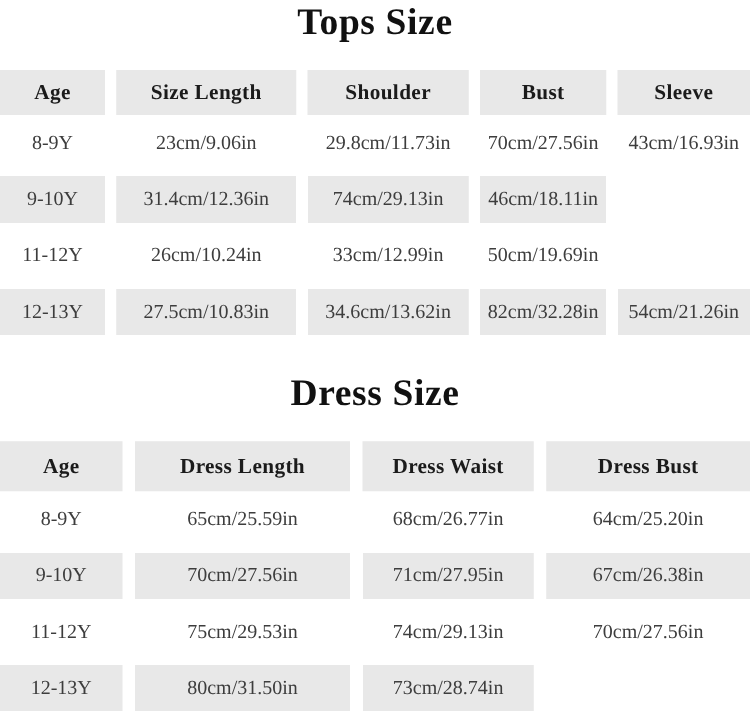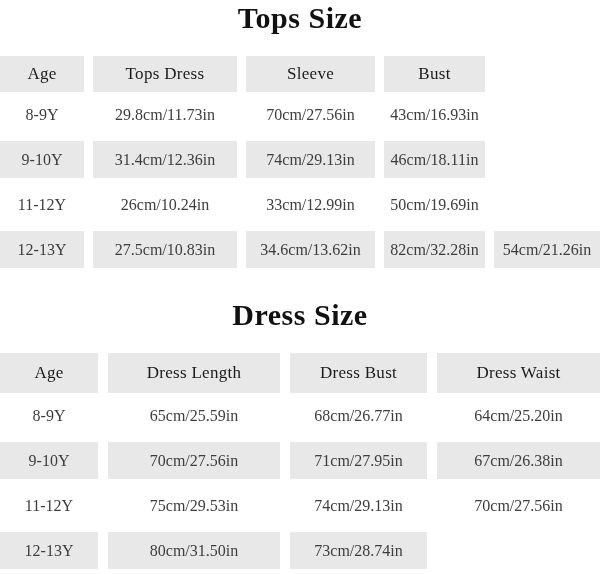--- a/index.html
+++ b/index.html
@@ -37,21 +37,21 @@
     display: flex;
     align-items: center;
     justify-content: center;
     text-align: center;
     box-sizing: border-box;
     white-space: nowrap;
   }
   .thead .cell {
     height: 36px;
     background: var(--cell-gray, #e8e8e8);
-    font-weight: 400;
+    font-weight: 700;
     font-size: 17px;
     letter-spacing: 0.3px;
     color: var(--header-text, #1b1b1b);
   }
   .dress-table .thead .cell { height: 40px; }
 
   .drow .cell {
     height: 45px;
     font-size: 16px;
     color: var(--data-text, #3d3d3d);
@@ -65,26 +65,28 @@
 </head>
 <body>
 
 <div class="page" style="--page-bg: #ffffff; --cell-gray: #e8e8e8; --title-color: #111111; --header-text: #1b1b1b; --data-text: #3d3d3d;">
 
   <h1 class="section-title tops-title">Tops Size</h1>
 
   <div class="size-table tops-table">
     <div class="trow thead">
       <div class="cell">Age</div>
-      <div class="cell">Tops Dress</div>
+      <div class="cell">Size Length</div>
+      <div class="cell">Shoulder</div>
+      <div class="cell">Bust</div>
       <div class="cell">Sleeve</div>
-      <div class="cell">Bust</div>
     </div>
     <div class="trow drow row-white">
       <div class="cell">8-9Y</div>
+      <div class="cell">23cm/9.06in</div>
       <div class="cell">29.8cm/11.73in</div>
       <div class="cell">70cm/27.56in</div>
       <div class="cell">43cm/16.93in</div>
     </div>
     <div class="trow drow row-gray">
       <div class="cell">9-10Y</div>
       <div class="cell">31.4cm/12.36in</div>
       <div class="cell">74cm/29.13in</div>
       <div class="cell">46cm/18.11in</div>
     </div>
@@ -102,22 +104,22 @@
       <div class="cell">54cm/21.26in</div>
     </div>
   </div>
 
   <h1 class="section-title dress-title">Dress Size</h1>
 
   <div class="size-table dress-table">
     <div class="trow thead">
       <div class="cell">Age</div>
       <div class="cell">Dress Length</div>
+      <div class="cell">Dress Waist</div>
       <div class="cell">Dress Bust</div>
-      <div class="cell">Dress Waist</div>
     </div>
     <div class="trow drow row-white">
       <div class="cell">8-9Y</div>
       <div class="cell">65cm/25.59in</div>
       <div class="cell">68cm/26.77in</div>
       <div class="cell">64cm/25.20in</div>
     </div>
     <div class="trow drow row-gray">
       <div class="cell">9-10Y</div>
       <div class="cell">70cm/27.56in</div>

